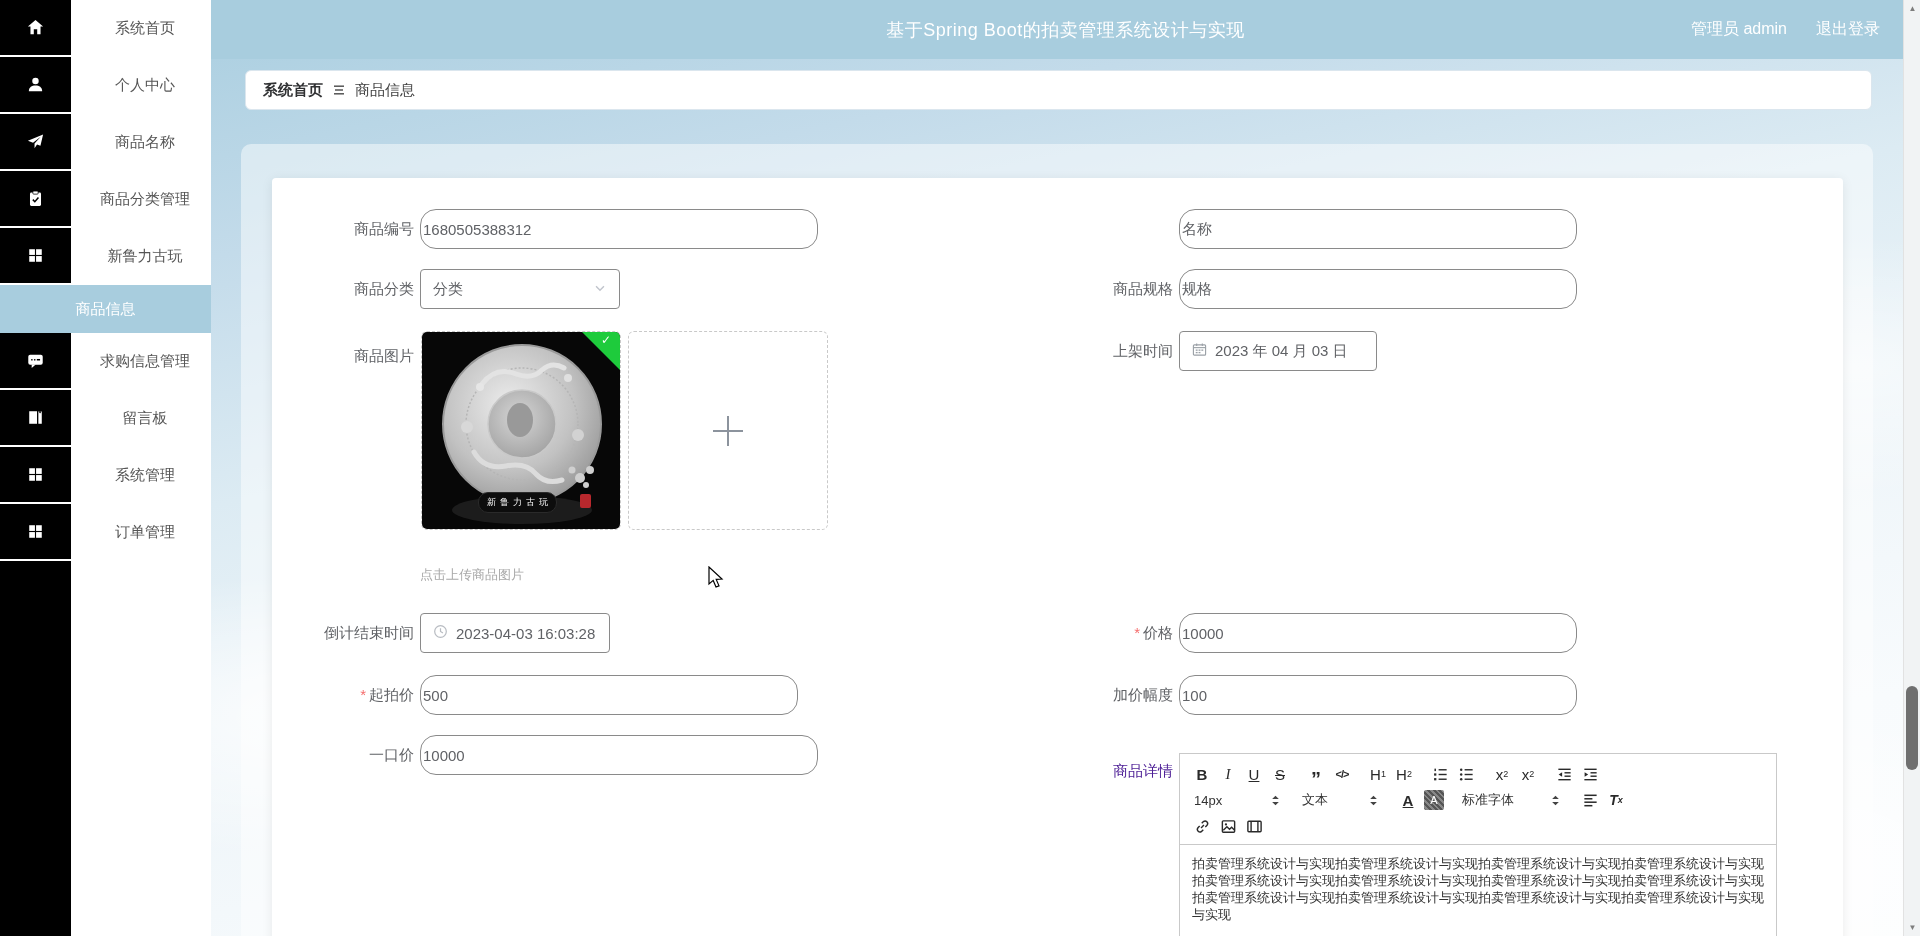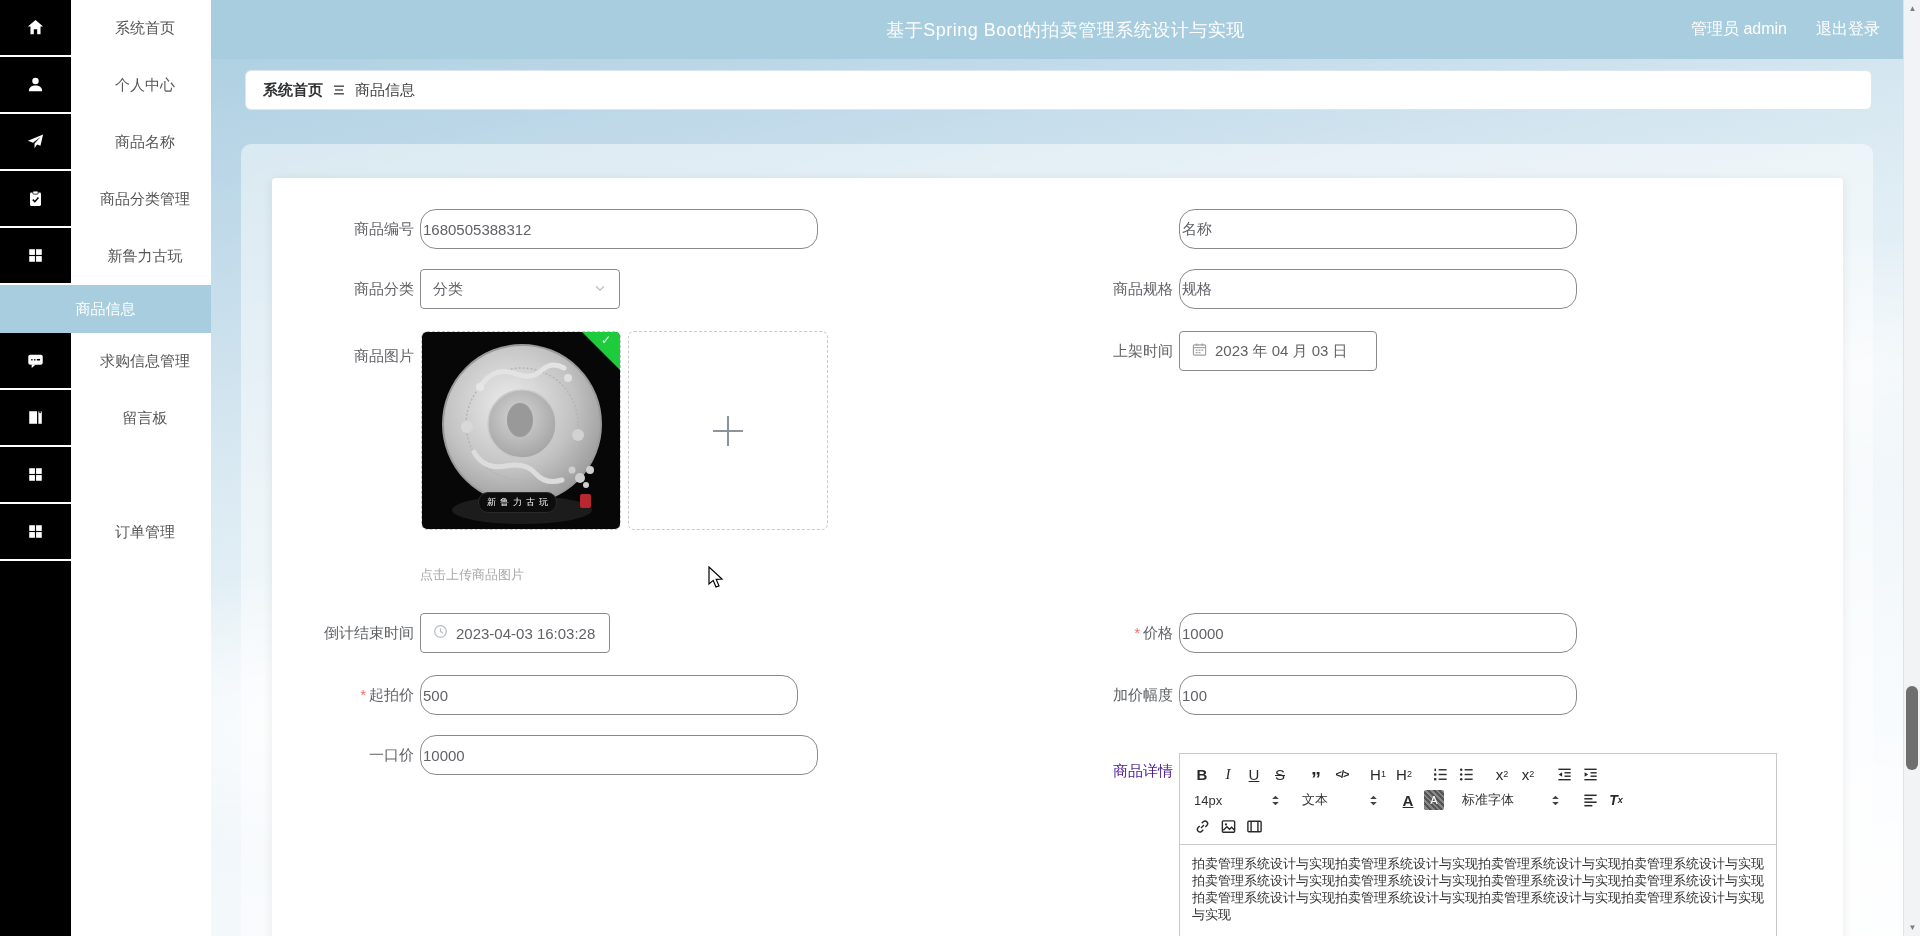--- a/index.html
+++ b/index.html
@@ -178,20 +178,21 @@
     </div>
     <div class="sb-row">
       <div class="sb-ico">
         <svg viewBox="0 0 20 20">
             <rect x="3.4" y="3.4" width="6" height="6" fill="#fff"></rect>
             <rect x="10.6" y="3.4" width="6" height="6" fill="#fff"></rect>
             <rect x="3.4" y="10.6" width="6" height="6" fill="#fff"></rect>
             <rect x="10.6" y="10.6" width="6" height="6" fill="#fff"></rect>
           </svg>
       </div>
+      <div class="sb-lab">系统管理</div>
     </div>
     <div class="sb-row">
       <div class="sb-ico">
         <svg viewBox="0 0 20 20">
             <rect x="3.4" y="3.4" width="6" height="6" fill="#fff"></rect>
             <rect x="10.6" y="3.4" width="6" height="6" fill="#fff"></rect>
             <rect x="3.4" y="10.6" width="6" height="6" fill="#fff"></rect>
             <rect x="10.6" y="10.6" width="6" height="6" fill="#fff"></rect>
           </svg>
       </div>

